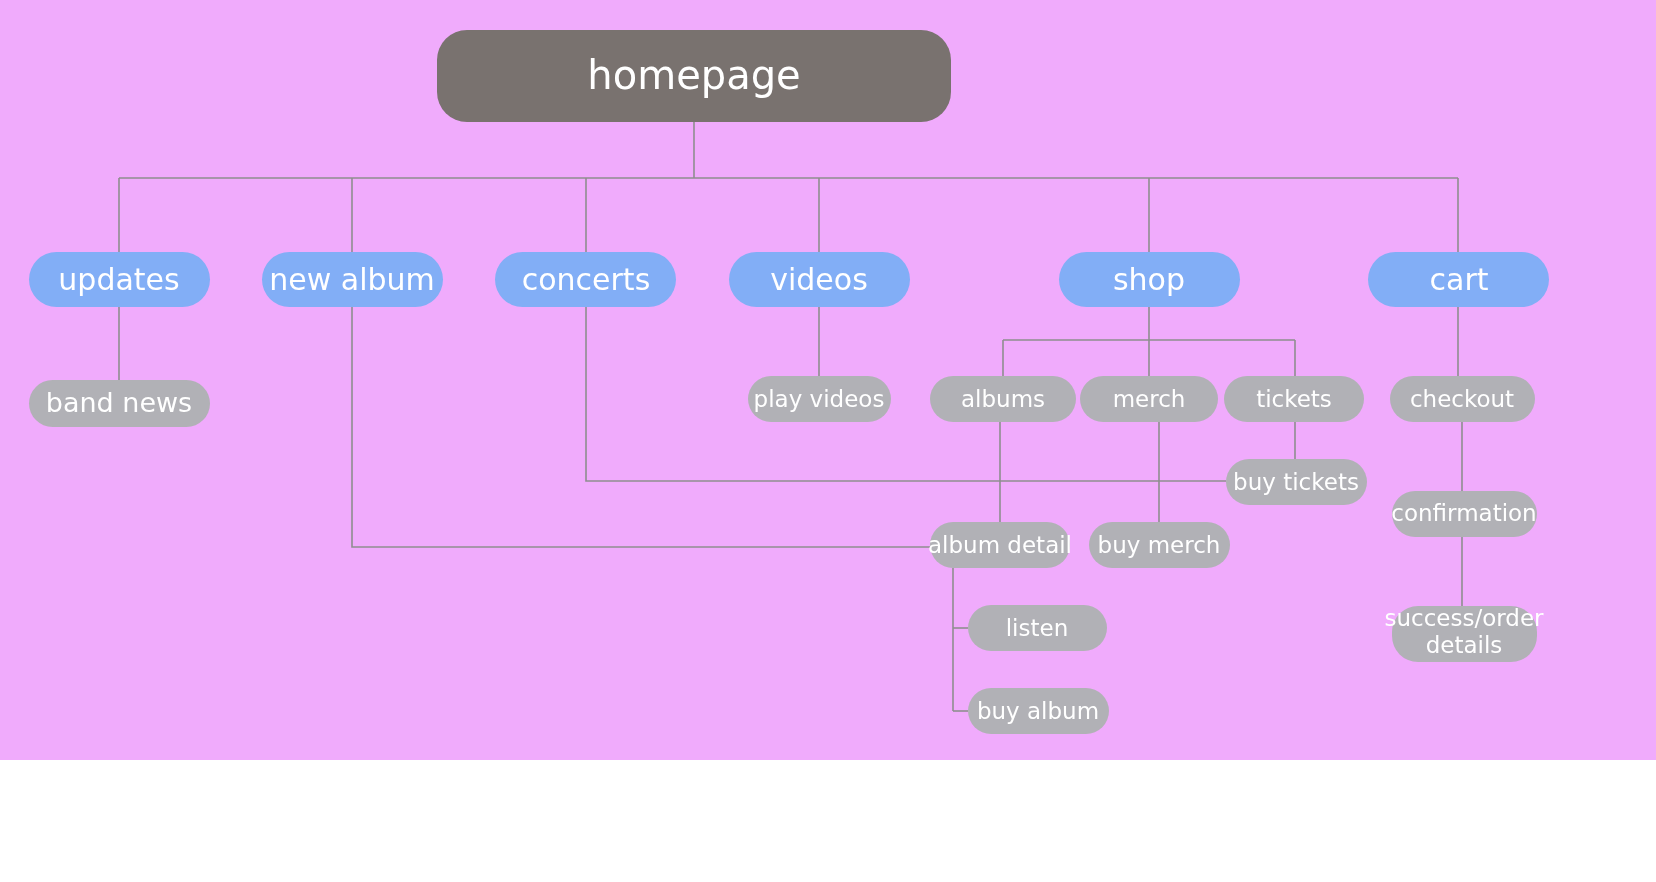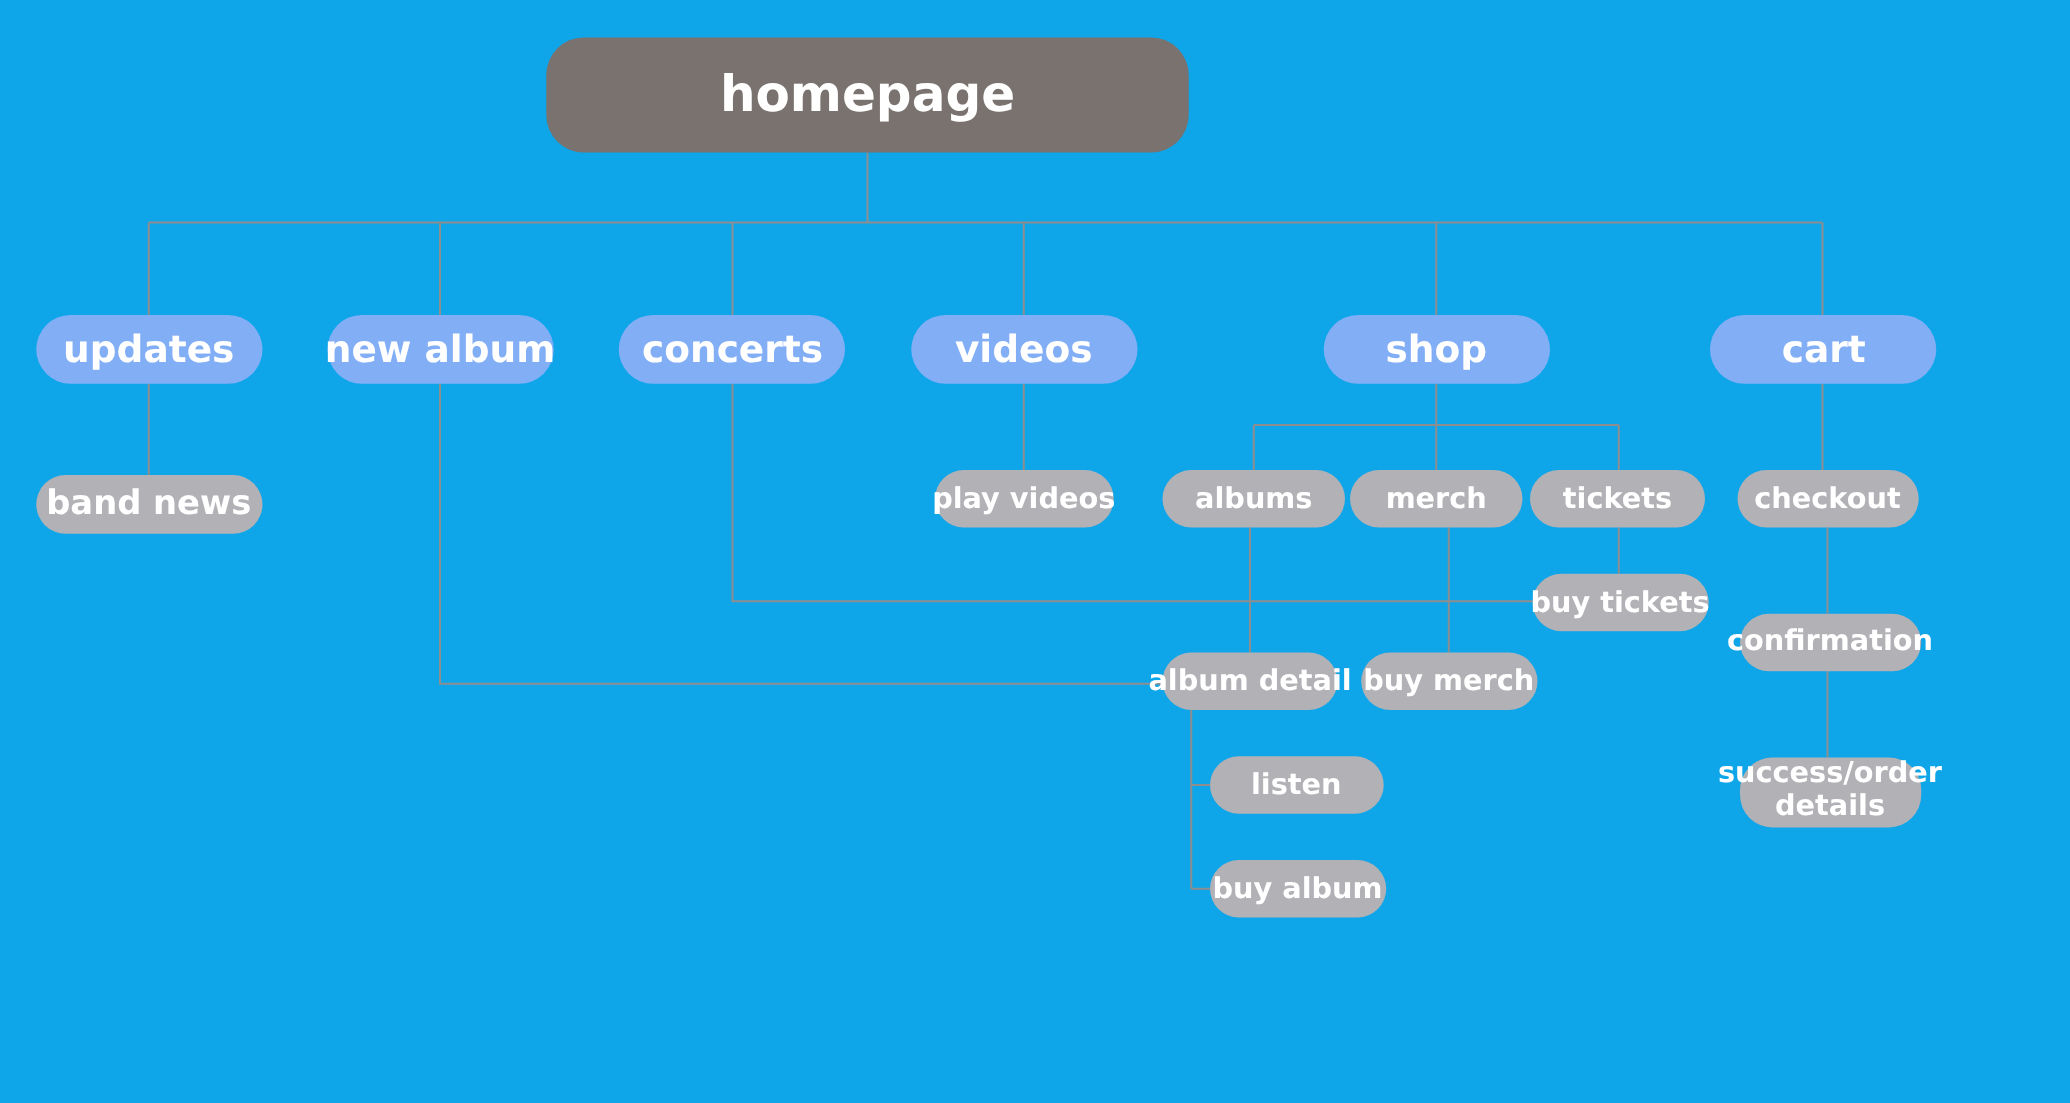--- a/index.html
+++ b/index.html
@@ -9,23 +9,22 @@
   }
   body {
     width: 1656px;
     height: 882px;
     overflow: hidden;
     font-family: "DejaVu Sans", sans-serif;
   }
   #sitemap-root {
     position: relative;
     width: 1656px;
-    height: 882px;
-    background: #0ea5e9;
-    font-weight: bold;
+    height: 760px;
+    background: #f0abfc;
   }
   svg#diagram {
     position: absolute;
     top: 0;
     left: 0;
     width: 1656px;
     height: 882px;
     display: block;
   }
   .edge {

